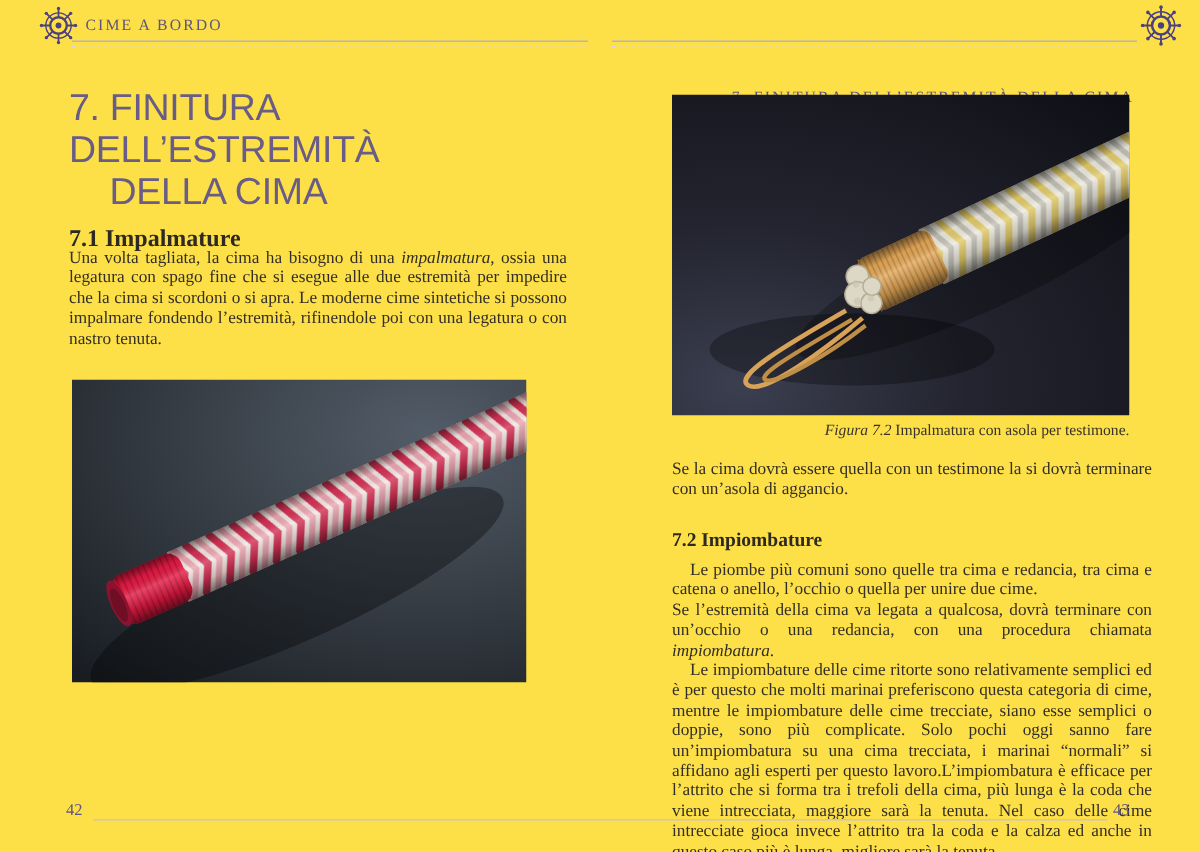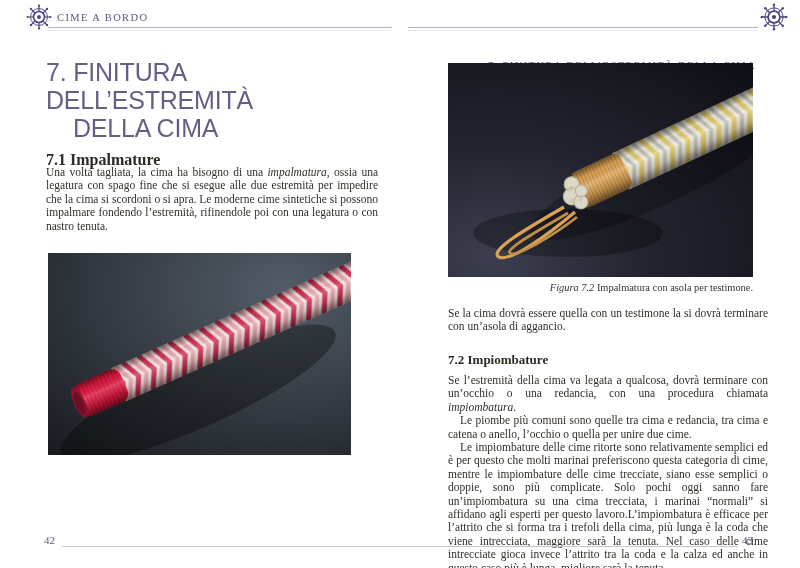--- a/index.html
+++ b/index.html
@@ -1,17 +1,17 @@
 <!DOCTYPE html>
 <html lang="it"><head>
 <meta charset="utf-8">
 <style>
   html,body{margin:0;padding:0;background:#e8e8e8;}
   .canvas{
-    position:relative;width:800px;height:568px;background:#ffffff;
+    position:relative;width:800px;height:568px;background:#fde047;
     font-family:"Liberation Serif", serif;color:#332e27;overflow:hidden;
   }
   
   .running-head{
     position:absolute;font-size:10.5px;letter-spacing:1.4px;color:#5e5480;
     font-family:"Liberation Serif", serif;white-space:nowrap;
   }
   .running-head.right{text-align:right;margin-top:48px;}
   .hdr-rule{position:absolute;height:0;border-top:1.4px solid #b7b0c6;}
   .hdr-rule:after{content:"";display:block;margin-top:2px;border-top:1px dotted #d9d4e2;}
@@ -193,22 +193,22 @@
         </g>
       </g>
     </svg>
     <figcaption><em>Figura 7.2</em><span> Impalmatura con asola per testimone.</span></figcaption>
   </figure>
 
   <p class="body" style="left:448px;top:307px;width:320px;">Se la cima dovrà essere quella con un testimone la si dovrà terminare con un’asola di aggancio.</p>
 
   <div class="rtext-block">
     <p class="bhead">7.2 Impiombature</p>
+    <p class="bp ind">Le piombe più comuni sono quelle tra cima e redancia, tra cima e catena o anello, l’occhio o quella per unire due cime.</p>
     <p class="bp"><span>Se l’estremità della cima va legata a qualcosa, dovrà terminare con un’occhio o una redancia, con una procedura chiamata </span><em>impiombatura</em><span>.</span></p>
-    <p class="bp ind">Le piombe più comuni sono quelle tra cima e redancia, tra cima e catena o anello, l’occhio o quella per unire due cime.</p>
     <p class="bp ind">Le impiombature delle cime ritorte sono relativamente semplici ed è per questo che molti marinai preferiscono questa categoria di cime, mentre le impiombature delle cime trecciate, siano esse semplici o doppie, sono più complicate. Solo pochi oggi sanno fare un’impiombatura su una cima trecciata, i marinai “normali” si affidano agli esperti per questo lavoro.L’impiombatura è efficace per l’attrito che si forma tra i trefoli della cima, più lunga è la coda che viene intrecciata, maggiore sarà la tenuta. Nel caso delle cime intrecciate gioca invece l’attrito tra la coda e la calza ed anche in questo caso più è lunga, migliore sarà la tenuta.</p>
   </div>
 
   <div class="page-num" style="left:44px;top:534px;">42</div>
   <div class="footer-rule" style="left:62px;top:546px;width:676px;"></div>
   <div class="page-num" style="left:742px;top:534px;">43</div>
 
 </div>
 
 </body></html>

